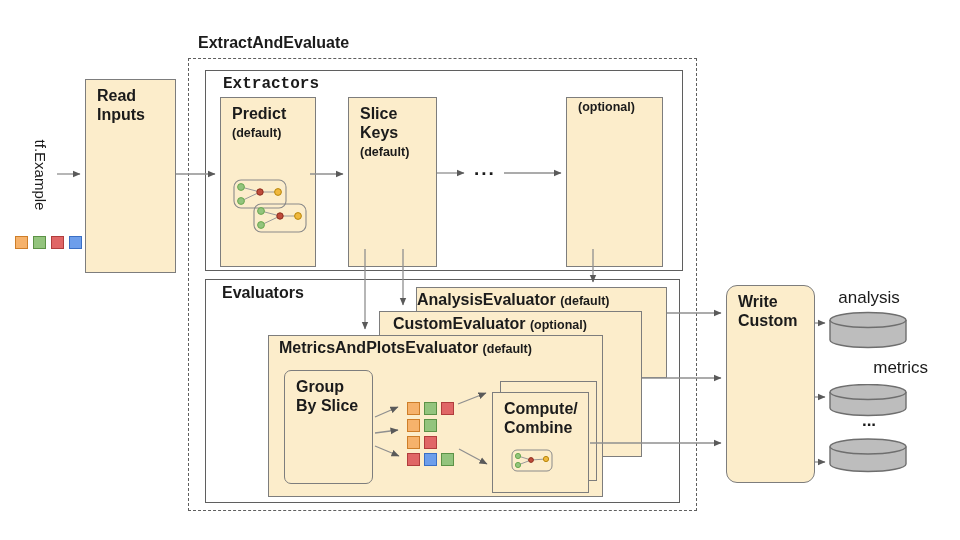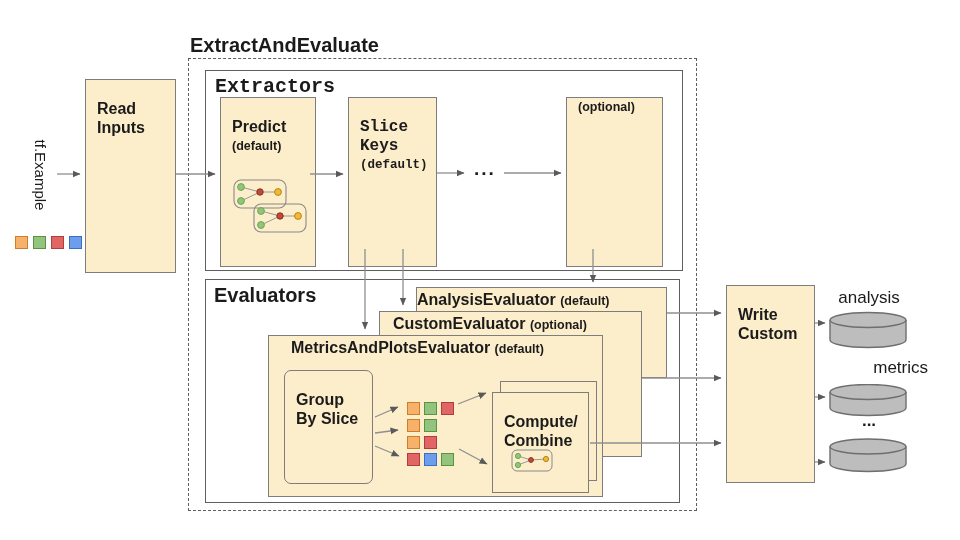--- a/index.html
+++ b/index.html
@@ -13,23 +13,23 @@
     border:1.5px solid var(--box-border);box-sizing:border-box;
   }
   .section{
     position:absolute;background:transparent;
     border:1.6px solid var(--section-border);box-sizing:border-box;
   }
   .dashed{
     position:absolute;border:1.6px dashed var(--section-border);
     box-sizing:border-box;background:transparent;
   }
-  .btitle{font-size:16px;font-weight:bold;line-height:1.18;padding:20px 6px 0 11px;}
+  .btitle{font-size:16px;font-weight:bold;line-height:1.18;padding:7px 6px 0 11px;}
   .qual{font-size:12.5px;font-weight:bold;line-height:1.2;padding:2px 6px 0 11px;}
-  .sectlabel{font-size:20px;font-weight:bold;}
+  .sectlabel{font-size:16px;font-weight:bold;margin-left:8px;}
   .stacktitle{font-size:16px;font-weight:bold;white-space:nowrap;padding:3px 0 0 13px;}
   .stacktitle .q{font-size:12.5px;}
   .outlabel{font-size:17px;text-align:center;width:78px;}
   .ellipsis{font-size:19px;font-weight:bold;letter-spacing:2px;}
   .sq{width:13px;height:13px;border:1.5px solid;box-sizing:border-box;}
   .sqrow{display:flex;gap:4px;}
   .sqgrid{display:flex;flex-direction:column;gap:4px;}
   .vlabel{white-space:nowrap;font-size:15px;transform:translate(-50%,-50%) rotate(90deg);}
   svg.overlay{position:absolute;left:0;top:0;pointer-events:none;}
   svg.overlay line{stroke:var(--arrow);stroke-width:1.3;}
@@ -86,21 +86,21 @@
         <circle cx="28" cy="16" r="3.2" fill="#BE4B3B" stroke="#8F2D1C"></circle>
         <circle cx="46" cy="16" r="3.4" fill="#F0B83D" stroke="#B8860B"></circle>
         <circle cx="29" cy="35" r="3.4" fill="#93C47D" stroke="#6AA84F"></circle>
         <circle cx="29" cy="49" r="3.4" fill="#93C47D" stroke="#6AA84F"></circle>
         <circle cx="48" cy="40" r="3.2" fill="#BE4B3B" stroke="#8F2D1C"></circle>
         <circle cx="66" cy="40" r="3.4" fill="#F0B83D" stroke="#B8860B"></circle>
       </g>
     </svg>
   </div>
 
-  <div class="box" style="left:348px;top:97px;width:89px;height:170px;font-family:Liberation Mono, monospace;">
+  <div class="box" style="left:348px;top:97px;width:89px;height:170px;">
     <div class="btitle">
       <div>Slice</div>
       <div>Keys</div>
     </div>
     <div class="qual">(default)</div>
   </div>
 
   <div class="abs ellipsis" style="left:474px;top:158px;">...</div>
 
   <div class="box" style="left:566px;top:97px;width:97px;height:170px;">
@@ -119,21 +119,21 @@
   </div>
 
   <div class="box" style="left:379px;top:311px;width:263px;height:146px;">
     <div class="stacktitle">
       <span class="t">CustomEvaluator</span>
       <span class="q">(optional)</span>
     </div>
   </div>
 
   <div class="box" style="left:268px;top:335px;width:335px;height:162px;">
-    <div class="stacktitle" style="padding-left:22px;">
+    <div class="stacktitle" style="padding-left:10px;">
       <span class="t">MetricsAndPlotsEvaluator</span>
       <span class="q">(default)</span>
     </div>
   </div>
 
   <div class="box" style="left:284px;top:370px;width:89px;height:114px;border-width:1.3px;border-radius:7px;">
     <div class="btitle">
       <div>Group</div>
       <div>By Slice</div>
     </div>
@@ -174,21 +174,21 @@
           <line x1="7" y1="16" x2="20" y2="11"></line>
           <line x1="20" y1="11" x2="35" y2="10"></line>
       </g>
       <circle cx="7" cy="7" r="2.6" fill="#93C47D" stroke="#6AA84F"></circle>
       <circle cx="7" cy="16" r="2.6" fill="#93C47D" stroke="#6AA84F"></circle>
       <circle cx="20" cy="11" r="2.4" fill="#BE4B3B" stroke="#8F2D1C"></circle>
       <circle cx="35" cy="10" r="2.6" fill="#F0B83D" stroke="#B8860B"></circle>
     </svg>
   </div>
 
-  <div class="box" style="left:726px;top:285px;width:89px;height:198px;">
+  <div class="box" style="left:726px;top:285px;width:89px;height:198px;border-radius:11px;">
     <div class="btitle">
       <div>Write</div>
       <div>Custom</div>
     </div>
   </div>
 
   <div class="abs outlabel" style="left:830px;top:288px;">analysis</div>
   <svg class="abs" style="left:829px;top:311px;" width="78" height="38" viewBox="0 0 78 38">
     <path class="cyl" d="M1,9 V29 A38,7.5 0 0 0 77,29 V9"></path>
     <ellipse class="cyl" cx="39" cy="9" rx="38" ry="7.5"></ellipse>

